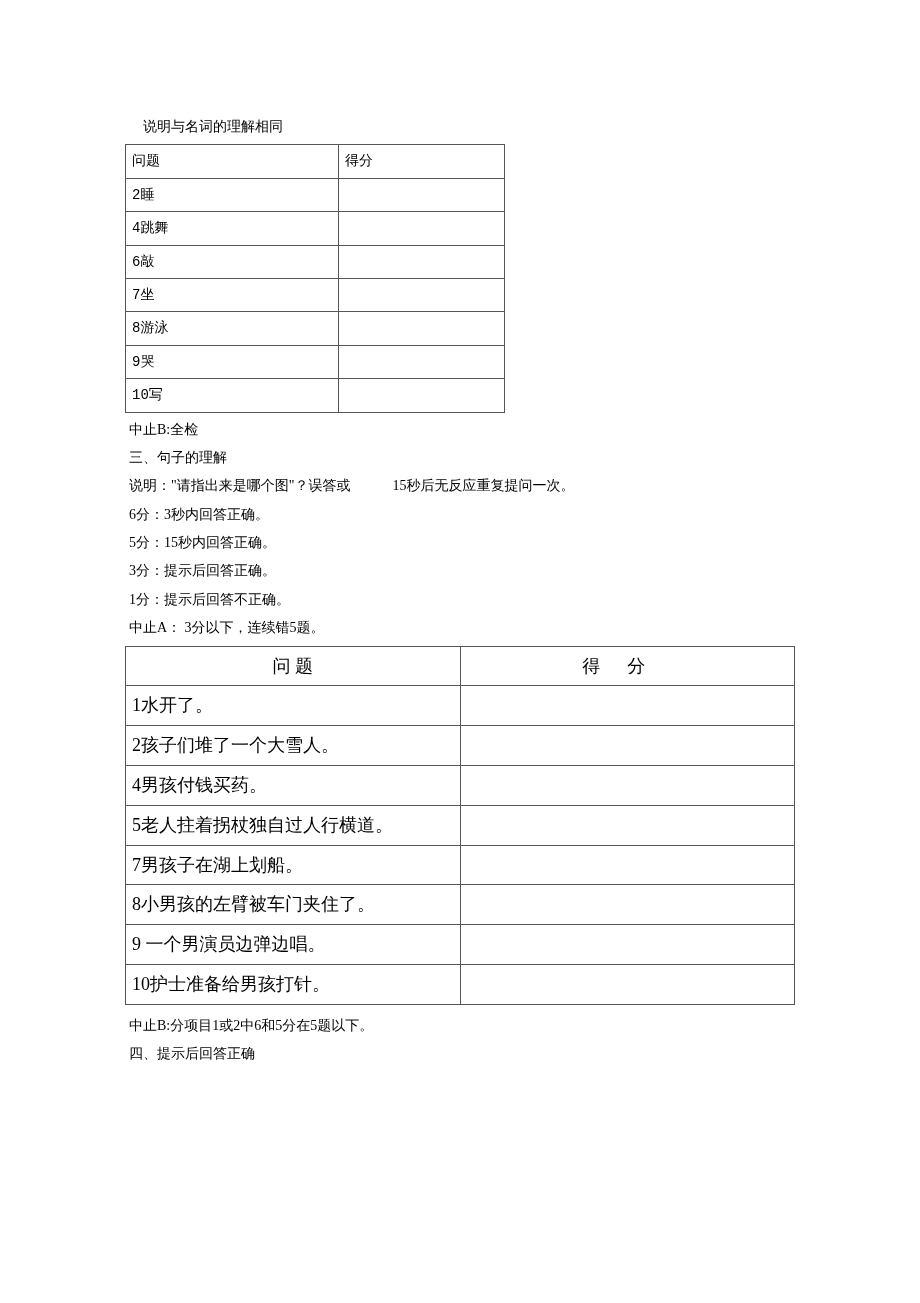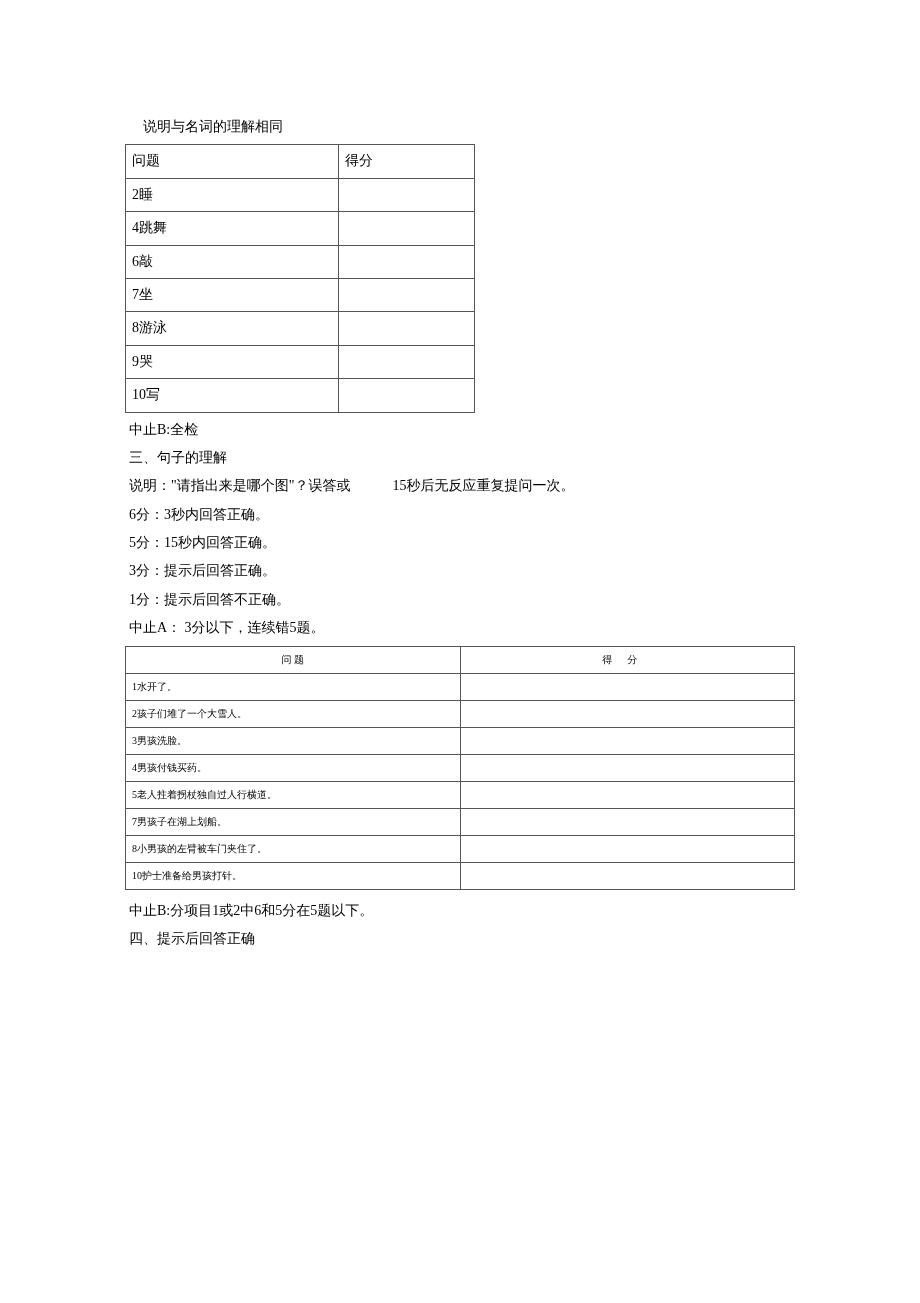--- a/index.html
+++ b/index.html
@@ -9,23 +9,24 @@
       margin: 0;
       padding: 110px 125px 80px 125px;
       color: #000;
       line-height: 1.6;
     }
     .indent {
       text-indent: 1em;
     }
     .table-small {
       border-collapse: collapse;
-      width: 350px;
+      width: 380px;
       margin-top: 6px;
       margin-bottom: 0;
+      font-family: Liberation Mono, monospace;
     }
     .table-small td, .table-small th {
       border: 1px solid #555;
       padding: 5px 6px;
       text-align: left;
       font-weight: normal;
       font-size: 14px;
     }
     .table-small th:first-child {
       width: 200px;
@@ -35,21 +36,21 @@
       width: 100%;
       margin-top: 6px;
       margin-bottom: 10px;
       table-layout: fixed;
     }
     .table-wide td, .table-wide th {
       border: 1px solid #555;
       padding: 5px 6px;
       text-align: left;
       font-weight: normal;
-      font-size: 10px;
+      font-size: 18px;
     }
     .table-wide th.q { width: 50%; text-align: center; }
     .table-wide th.s { width: 50%; text-align: center; letter-spacing: 1.5em;}
     p {
       margin: 6px 4px;
     }
     .gap {
       display: inline-block;
       width: 3em;
     }
@@ -115,40 +116,40 @@
   </tr>
   <tr>
         <td>1水开了。</td>
         <td></td>
       </tr>
   <tr>
         <td>2孩子们堆了一个大雪人。</td>
         <td></td>
       </tr>
   <tr>
-        <td>3男孩洗脸。</td>
-        <td></td>
-      </tr>
-  <tr>
         <td>4男孩付钱买药。</td>
         <td></td>
       </tr>
   <tr>
         <td>5老人拄着拐杖独自过人行横道。</td>
         <td></td>
       </tr>
   <tr>
         <td>7男孩子在湖上划船。</td>
         <td></td>
       </tr>
   <tr>
         <td>8小男孩的左臂被车门夹住了。</td>
         <td></td>
       </tr>
   <tr>
+        <td>9 一个男演员边弹边唱。</td>
+        <td></td>
+      </tr>
+  <tr>
         <td>10护士准备给男孩打针。</td>
         <td></td>
       </tr>
 </tbody>
   </table>
 
 <p>中止B:分项目1或2中6和5分在5题以下。</p>
 <p>四、提示后回答正确</p>
 
 </body></html>

